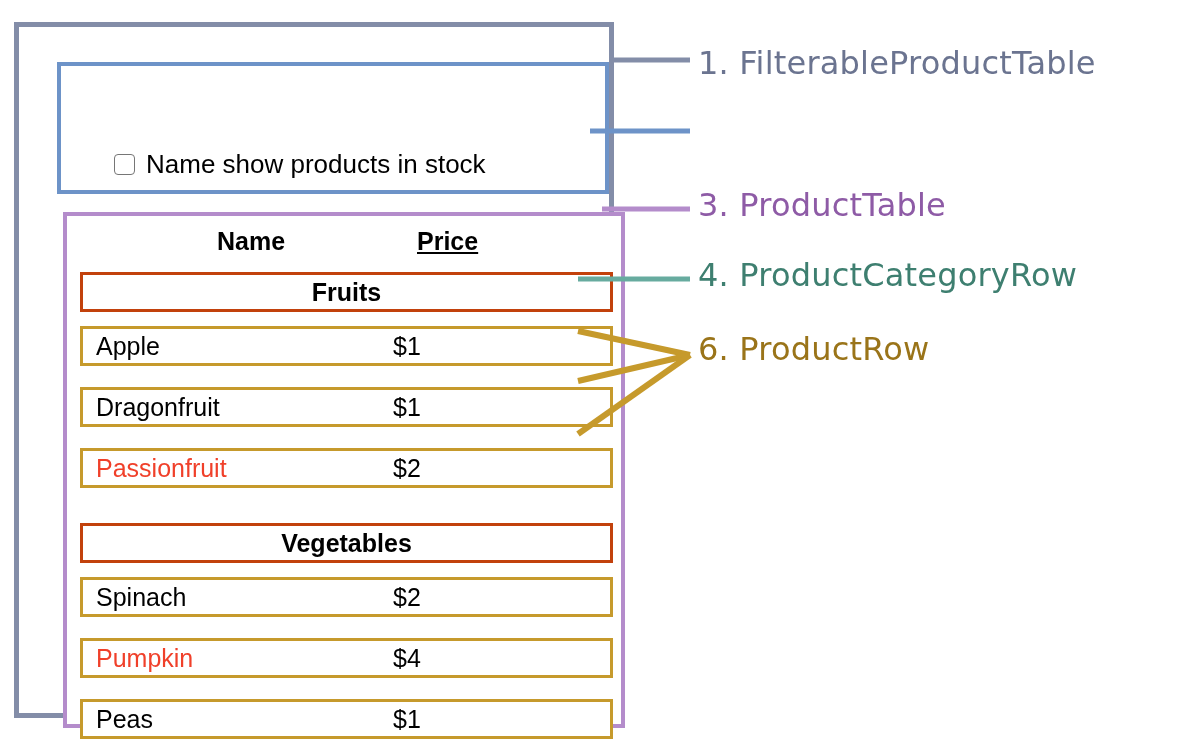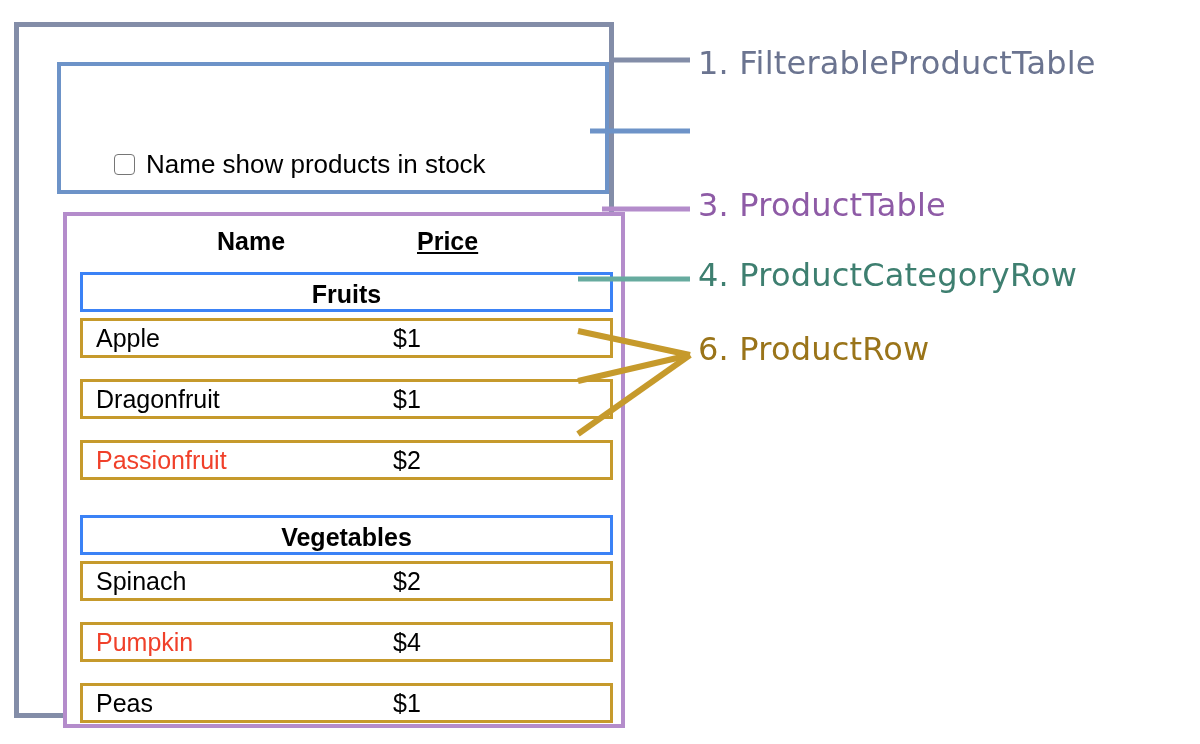--- a/index.html
+++ b/index.html
@@ -128,25 +128,25 @@
   }
 
   .row {
     position: relative;
     box-sizing: border-box;
     height: 40px;
     background: #ffffff;
     margin-bottom: 21px;
   }
   .row-category {
-    border: 3px solid #3b82f6;
+    border: 3px solid #c2410c;
     display: flex;
-    align-items: flex-end;
+    align-items: center;
     justify-content: center;
-    margin-bottom: 6px;
+    margin-bottom: 14px;
   }
   .row-product {
     border: 3px solid #c69a2c;
   }
   .cat-label {
     font-size: 25px;
     font-weight: bold;
     color: #000000;
     font-family: "Liberation Sans", sans-serif;
   }

